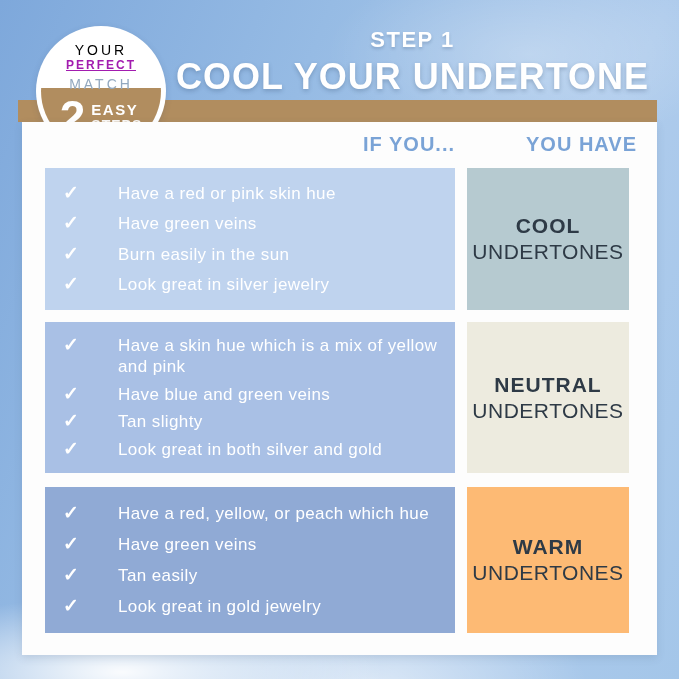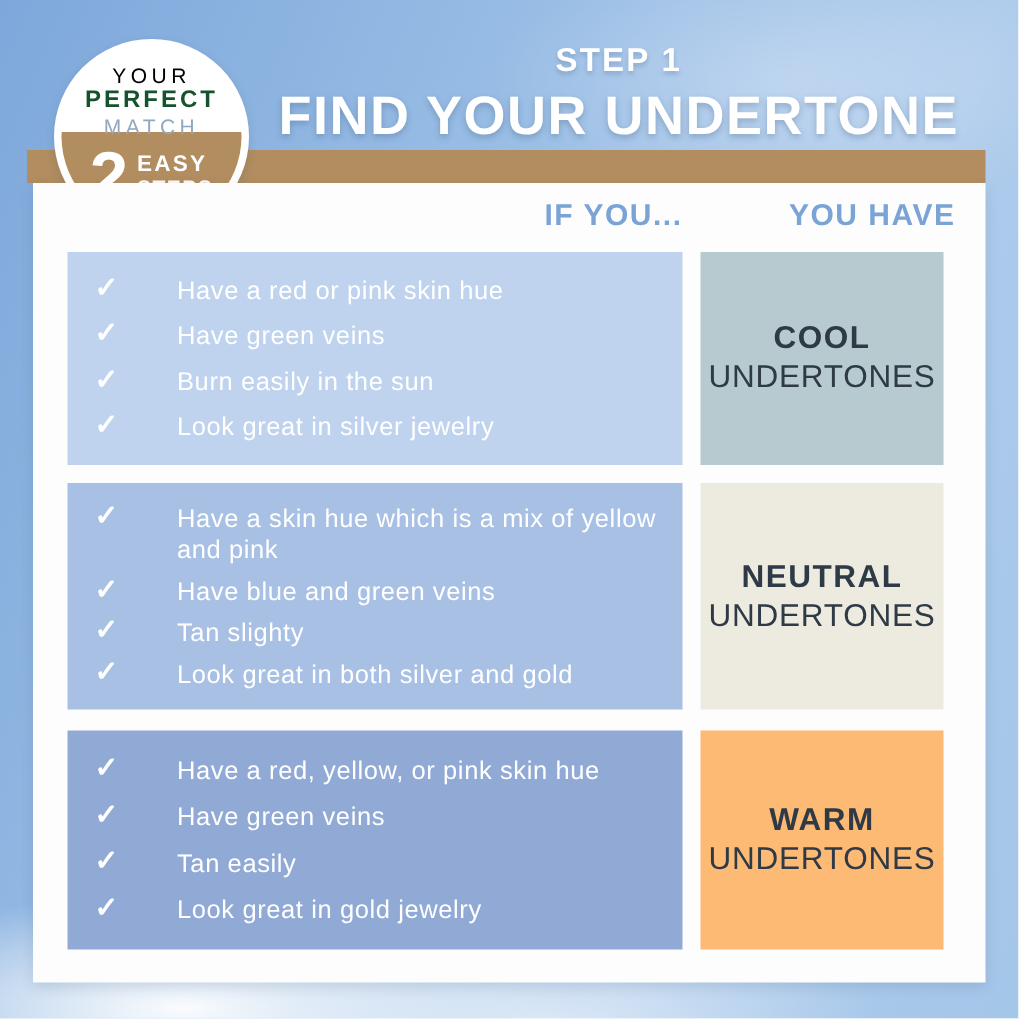--- a/index.html
+++ b/index.html
@@ -49,21 +49,21 @@
     width: 130px; height: 130px; border-radius: 50%;
     background: #ffffff;
     box-shadow: 0 2px 6px rgba(60,80,110,0.18);
   }
   .badge-inner {
     position: absolute; inset: 5px; border-radius: 50%;
     background: linear-gradient(to bottom, #ffffff 0%, #ffffff 47.5%, #b18d5f 47.5%, #b18d5f 100%);
   }
   .badge-text { position: absolute; width: 100%; text-align: center; }
   .b-your  { top: 16px; font-size: 14px; letter-spacing: 3px; color: #000000; }
-  .b-perfect { top: 32px; font-size: 16px; font-weight: bold; letter-spacing: 2px; color: #14532d; }
+  .b-perfect { top: 32px; font-size: 12px; font-weight: bold; letter-spacing: 2px; color: #a21caf; text-decoration: underline; }
   .b-match { top: 50px; font-size: 14px; letter-spacing: 3px; color: #92a8bf; }
   .badge-step {
     position: absolute; left: 0; top: 68px; width: 100%;
     display: flex; justify-content: center; align-items: center; gap: 6px;
     color: #ffffff;
   }
   .b-num { font-size: 46px; font-weight: bold; line-height: 1; }
   .b-col { display: flex; flex-direction: column; text-align: left; line-height: 1.05; }
   .b-easy  { font-size: 15px; font-weight: bold; letter-spacing: 1.5px; }
   .b-steps { font-size: 14px; font-weight: bold; letter-spacing: 1px; opacity: 0.95; }
@@ -125,21 +125,21 @@
 </style>
 </head>
 <body>
 
 <div class="sky">
 
   <div class="tan-bar"></div>
 
   <div class="title-block">
     <div class="step-label">STEP 1</div>
-    <div class="page-title">FIND YOUR UNDERTONE</div>
+    <div class="page-title">COOL YOUR UNDERTONE</div>
   </div>
 
   <div class="badge">
     <div class="badge-inner"></div>
     <div class="badge-text b-your">YOUR</div>
     <div class="badge-text b-perfect">PERFECT</div>
     <div class="badge-text b-match">MATCH</div>
     <div class="badge-step">
       <span class="b-num">2</span>
       <span class="b-col">
@@ -201,21 +201,21 @@
       <div class="result neutral">
         <div class="res1">NEUTRAL</div>
         <div class="res2">UNDERTONES</div>
       </div>
     </div>
 
     <div class="row row-3">
       <div class="criteria">
         <div class="item">
           <span class="check">✓</span>
-          <span class="item-text">Have a red, yellow, or pink skin hue</span>
+          <span class="item-text">Have a red, yellow, or peach which hue</span>
         </div>
         <div class="item">
           <span class="check">✓</span>
           <span class="item-text">Have green veins</span>
         </div>
         <div class="item">
           <span class="check">✓</span>
           <span class="item-text">Tan easily</span>
         </div>
         <div class="item">

